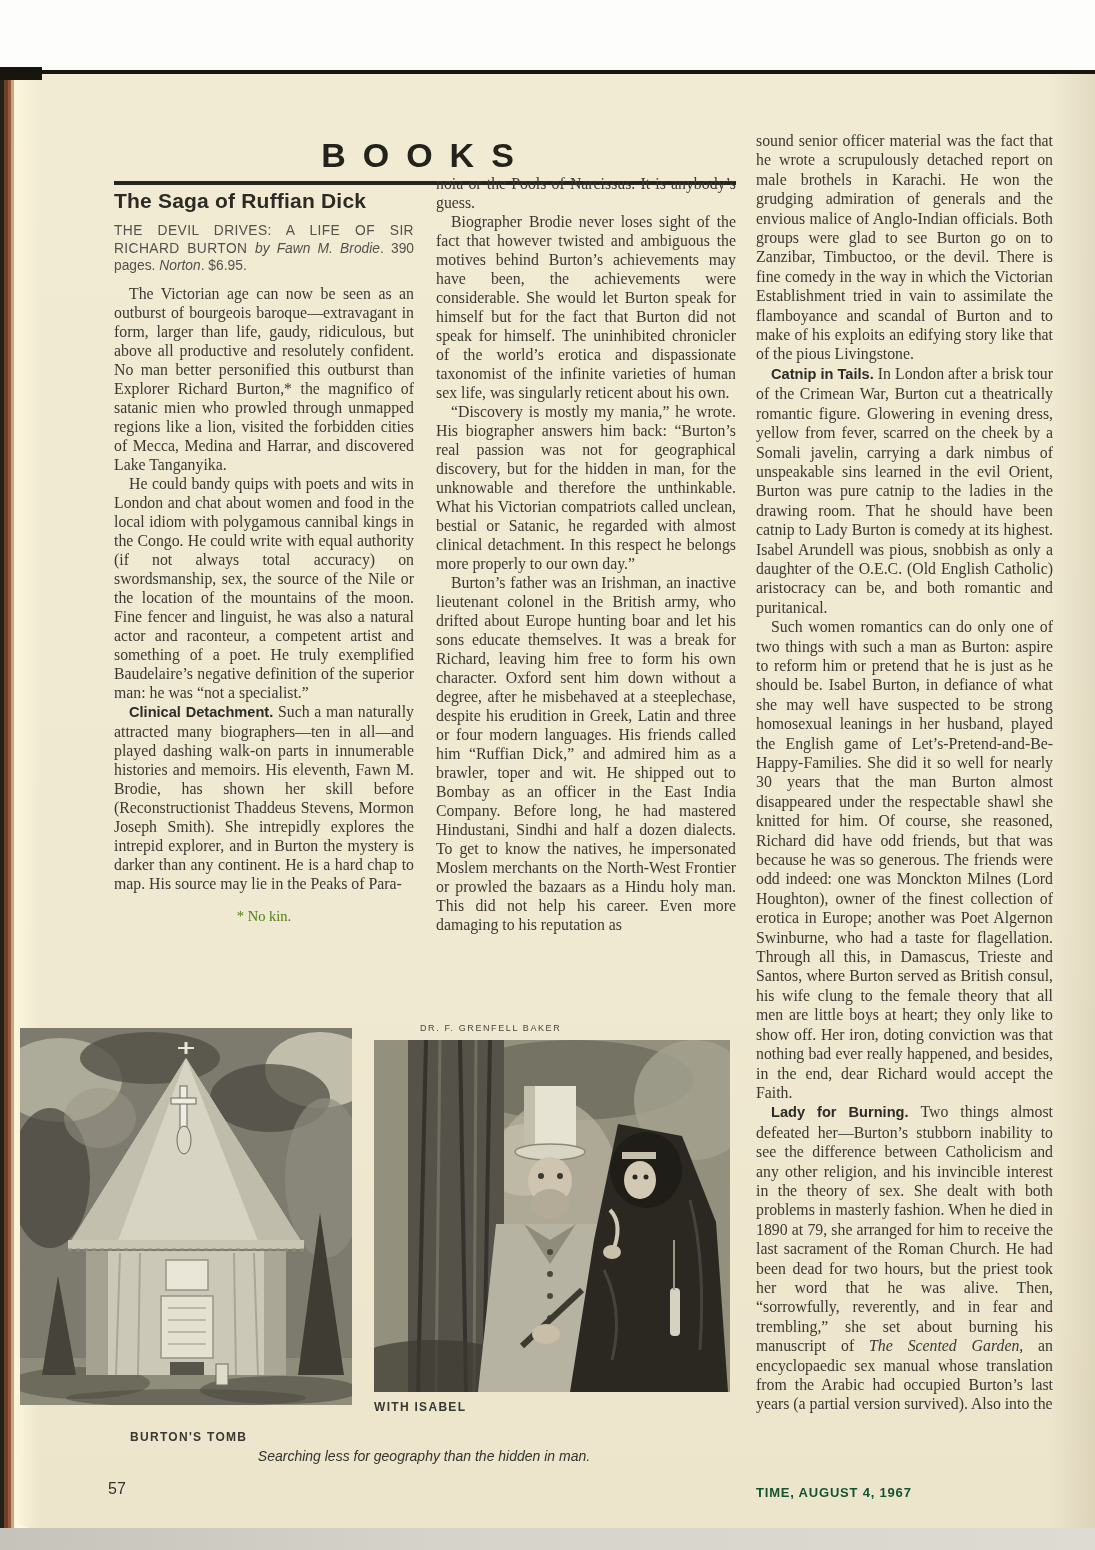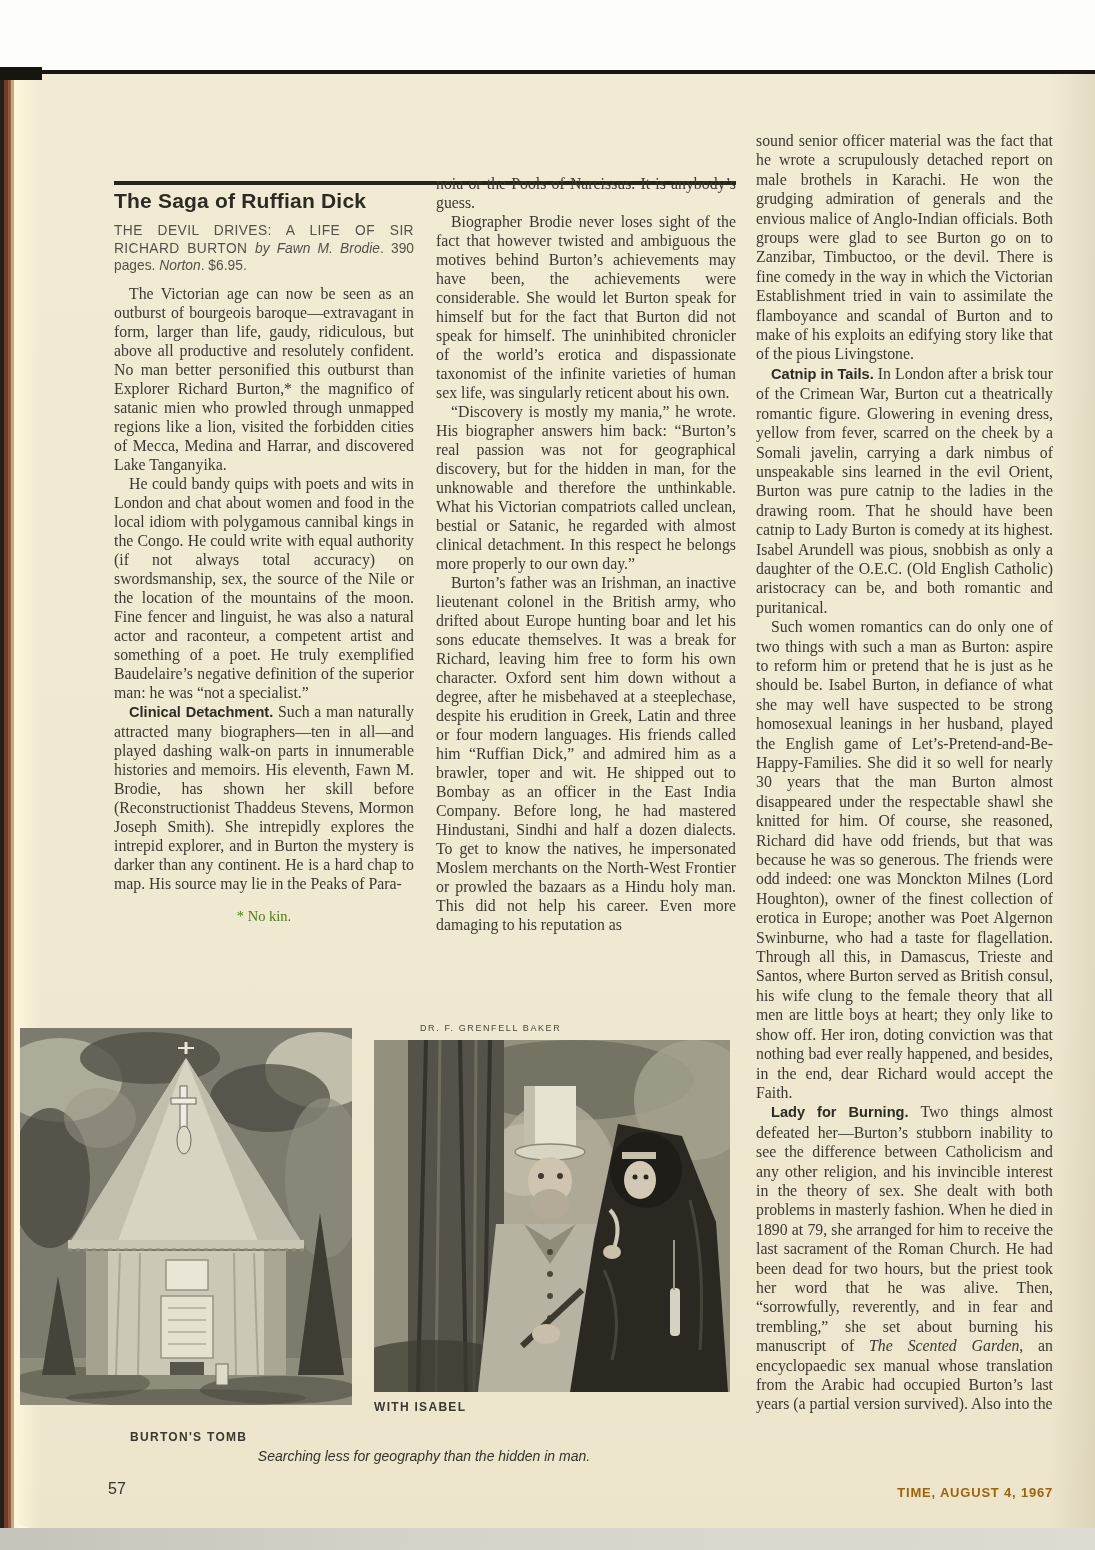--- a/index.html
+++ b/index.html
@@ -55,36 +55,37 @@
   .caption-sm{position:absolute;font-family:"Liberation Sans",sans-serif;font-weight:700;
         font-size:12px;letter-spacing:1.3px;color:#393831;}
   .caption-isabel{left:374px;top:1400px;width:356px;}
   .caption-tomb{left:130px;top:1430px;}
   .caption-main{position:absolute;left:114px;top:1448px;width:620px;text-align:center;
         font-family:"Liberation Sans",sans-serif;font-style:italic;font-size:14px;color:#33322b;}
 
   
   .page-number{position:absolute;left:108px;top:1480px;font-family:"Liberation Sans",sans-serif;
         font-size:16px;color:#33322b;}
-  .magazine-date{position:absolute;left:756px;top:1485px;width:297px;text-align:right;
+  .magazine-date{position:absolute;left:756px;top:1485px;width:297px;
         font-family:"Liberation Sans",sans-serif;font-weight:700;font-size:13px;
-        letter-spacing:0.8px;color:#a16207;}
+        letter-spacing:0.8px;color:#14532d;}
 </style>
 </head>
 <body>
 
 <div class="canvas">
   <div class="page"></div>
   <div class="page-highlight"></div>
   <div class="page-right-shade"></div>
   <div class="book-edges"></div>
   <div class="below-strip"></div>
   <div class="top-line"></div>
   <div class="top-wedge"></div>
 
+  <div class="books-title">BOOKS</div>
   <div class="title-rule"></div>
 
   <div class="col col1">
     <h2 class="article-title">The Saga of Ruffian Dick</h2>
     <div>
         <p class="para book-info"><span class="seg-caps">THE DEVIL DRIVES: A LIFE OF SIR RICHARD BURTON </span><span class="seg-italic">by Fawn M. Brodie</span><span class="seg-plain">. 390 pages. </span><span class="seg-italic">Norton</span><span class="seg-plain">. $6.95.</span></p>
         <p class="para indent"><span class="seg-plain">The Victorian age can now be seen as an outburst of bourgeois baroque—extravagant in form, larger than life, gaudy, ridiculous, but above all productive and resolutely confident. No man better personified this outburst than Explorer Richard Burton,* the magnifico of satanic mien who prowled through unmapped regions like a lion, visited the forbidden cities of Mecca, Medina and Harrar, and discovered Lake Tanganyika.</span></p>
         <p class="para indent"><span class="seg-plain">He could bandy quips with poets and wits in London and chat about women and food in the local idiom with polygamous cannibal kings in the Congo. He could write with equal authority (if not always total accuracy) on swordsmanship, sex, the source of the Nile or the location of the mountains of the moon. Fine fencer and linguist, he was also a natural actor and raconteur, a competent artist and something of a poet. He truly exemplified Baudelaire’s negative definition of the superior man: he was “not a specialist.”</span></p>
         <p class="para indent"><span class="seg-lead">Clinical Detachment. </span><span class="seg-plain">Such a man naturally attracted many biographers—ten in all—and played dashing walk-on parts in innumerable histories and memoirs. His eleventh, Fawn M. Brodie, has shown her skill before (Reconstructionist Thaddeus Stevens, Mormon Joseph Smith). She intrepidly explores the intrepid explorer, and in Burton the mystery is darker than any continent. He is a hard chap to map. His source may lie in the Peaks of Para-</span></p>
       </div>

